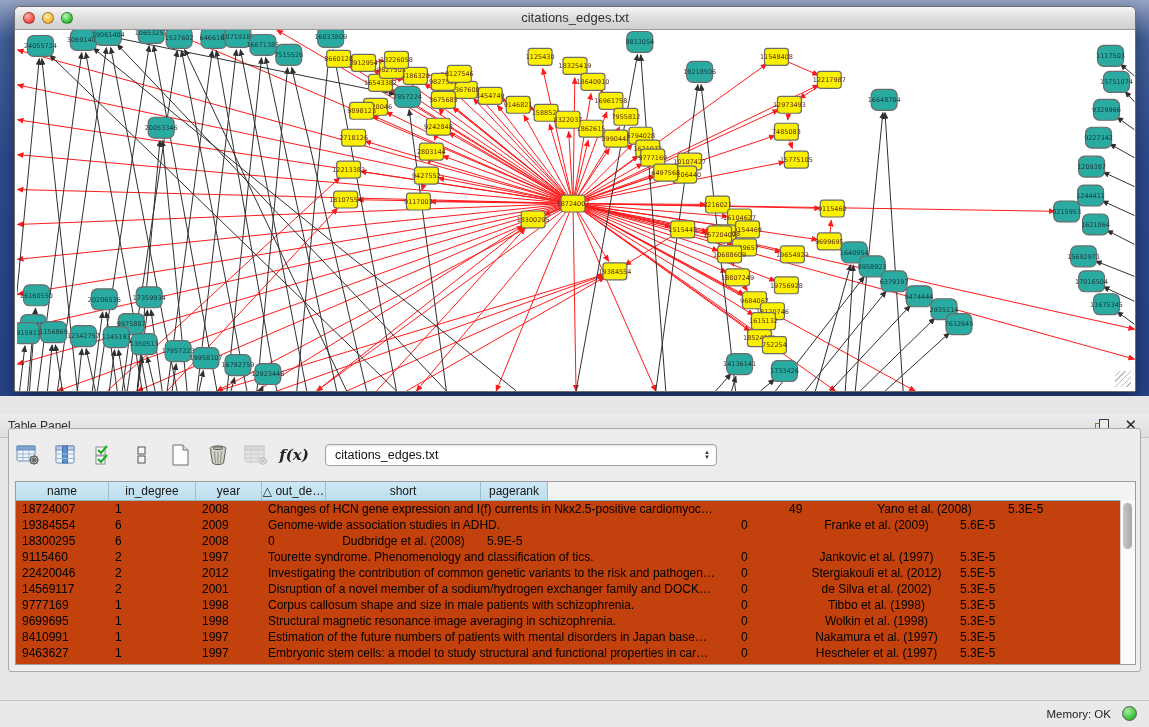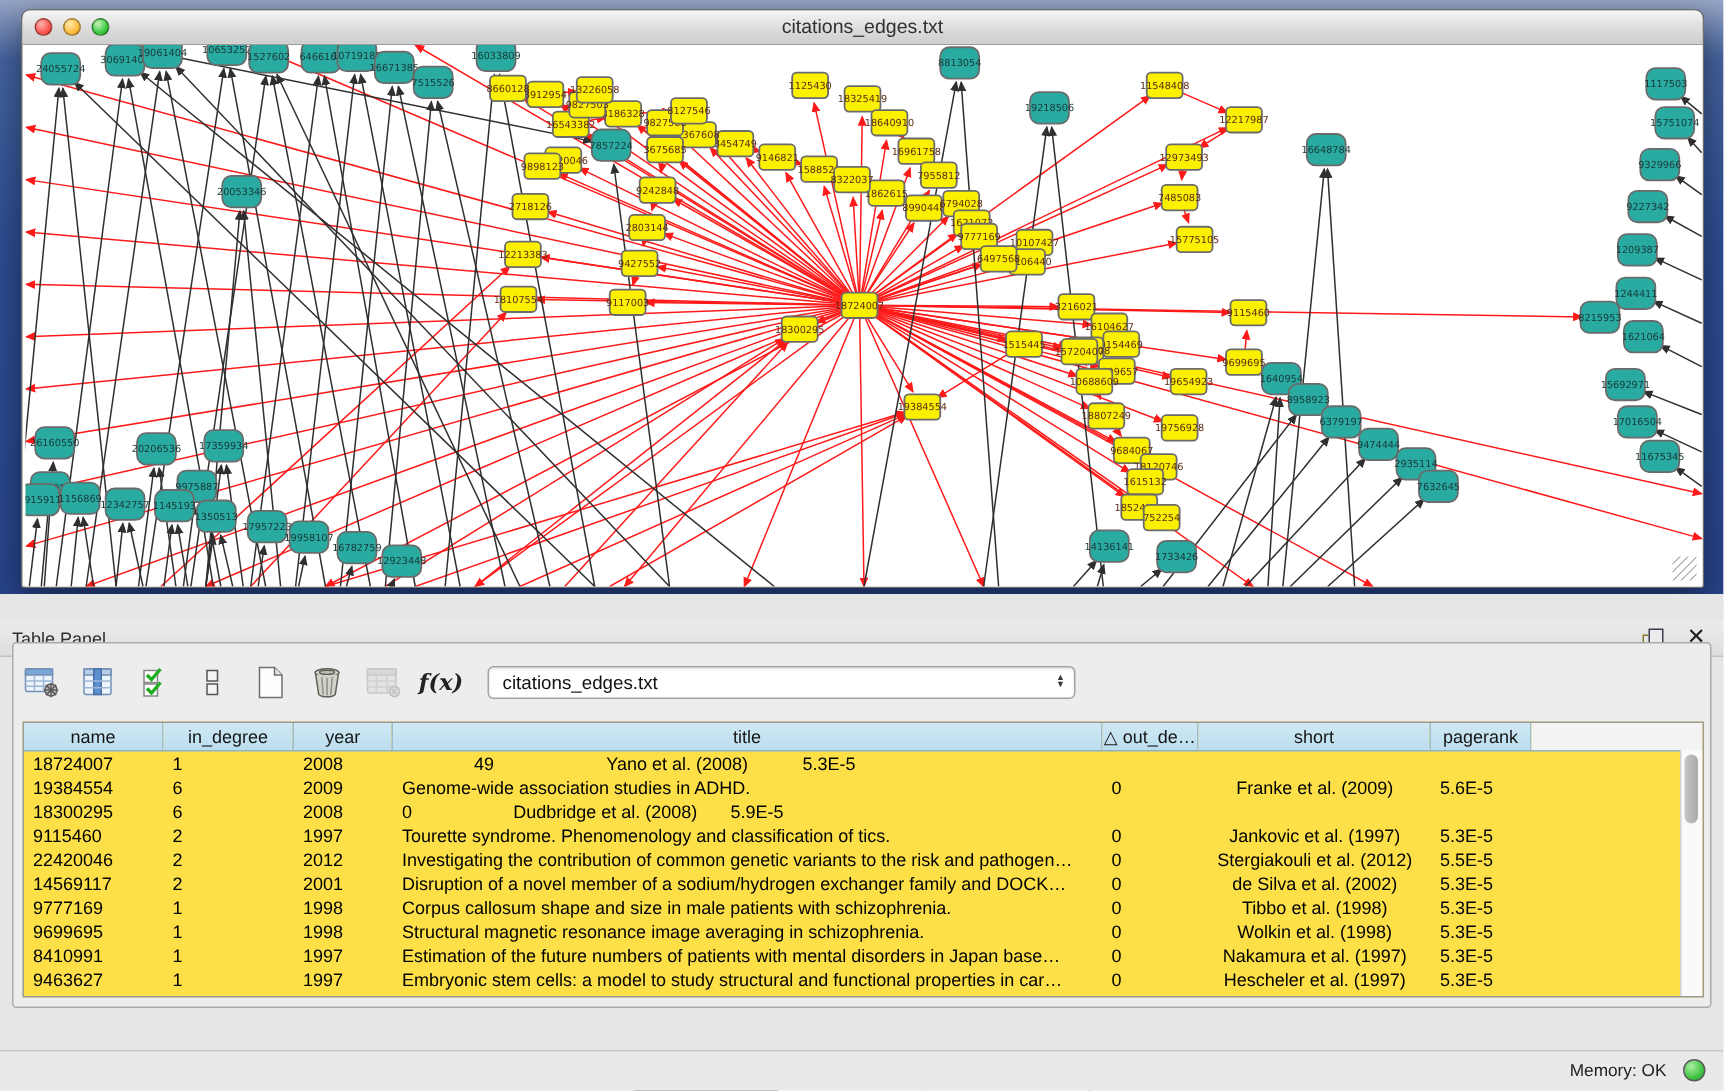--- a/index.html
+++ b/index.html
@@ -61,21 +61,21 @@
   .fx{font-family:"DejaVu Serif","Liberation Serif",serif;font-style:italic;font-weight:bold;font-size:15px;color:#222;}
   .combo{
     width:392px;height:22px;background:#fff;border:1px solid #a3a3a3;border-radius:4px;
     box-shadow:inset 0 1px 2px rgba(0,0,0,.12);
     display:flex;align-items:center;justify-content:space-between;
     padding:0 6px 0 9px;box-sizing:border-box;cursor:pointer;margin-left:6px;
   }
   .combo .cval{font-size:12.5px;color:#111;}
   .combo .arrows{display:flex;flex-direction:column;line-height:5px;font-size:6px;color:#333;}
   
-  .dtable{position:absolute;left:6px;top:52px;width:1121px;height:184px;background:#fde047;border:1px solid #9c9c9c;box-sizing:border-box;overflow:hidden;}
+  .dtable{position:absolute;left:6px;top:52px;width:1121px;height:184px;background:#c2410c;border:1px solid #9c9c9c;box-sizing:border-box;overflow:hidden;}
   .thead{display:flex;height:18px;border-bottom:1px solid #8fb2c6;}
   .th{
     background:linear-gradient(180deg,#cfe8f4,#bcdeee);
     border-right:1px solid #9dbccd;box-sizing:border-box;
     font-size:12px;color:#151515;text-align:center;line-height:18px;cursor:pointer;
     overflow:hidden;white-space:nowrap;flex-shrink:0;
   }
   .th.filler{background:#f3f3f3;border-right:none;flex:1 1 auto;cursor:default;}
   .trow{display:flex;height:16px;line-height:16px;font-size:12px;color:#000;cursor:default;}
   .td{padding-left:6px;box-sizing:border-box;overflow:hidden;white-space:nowrap;flex-shrink:0;}
@@ -885,31 +885,31 @@
             <span>▼</span>
           </span>
       </span>
     </div>
 
     <div class="dtable">
       <div class="thead">
           <div class="th" style="width: 93px;">name</div>
           <div class="th" style="width: 87px;">in_degree</div>
           <div class="th" style="width: 66px;">year</div>
-          <div class="th" style="width: 473px;">title</div>
           <div class="th" style="width: 64px;">△ out_de…</div>
           <div class="th" style="width: 155px;">short</div>
           <div class="th" style="width: 67px;">pagerank</div>
           <div class="th filler"></div>
         </div>
       <div class="tbody">
           <div class="trow">
             <div class="td" style="width: 93px;">18724007</div>
             <div class="td" style="width: 87px;">1</div>
             <div class="td" style="width: 66px;">2008</div>
+            <div class="td" style="width: 473px;">Changes of HCN gene expression and I(f) currents in Nkx2.5-positive cardiomyoc…</div>
             <div class="td" style="width: 64px; margin-left: 48px;">49</div>
             <div class="td center" style="width: 155px;">Yano et al. (2008)</div>
             <div class="td" style="width: 67px;">5.3E-5</div>
           </div>
           <div class="trow">
             <div class="td" style="width: 93px;">19384554</div>
             <div class="td" style="width: 87px;">6</div>
             <div class="td" style="width: 66px;">2009</div>
             <div class="td" style="width: 473px;">Genome-wide association studies in ADHD.</div>
             <div class="td" style="width: 64px;">0</div>

